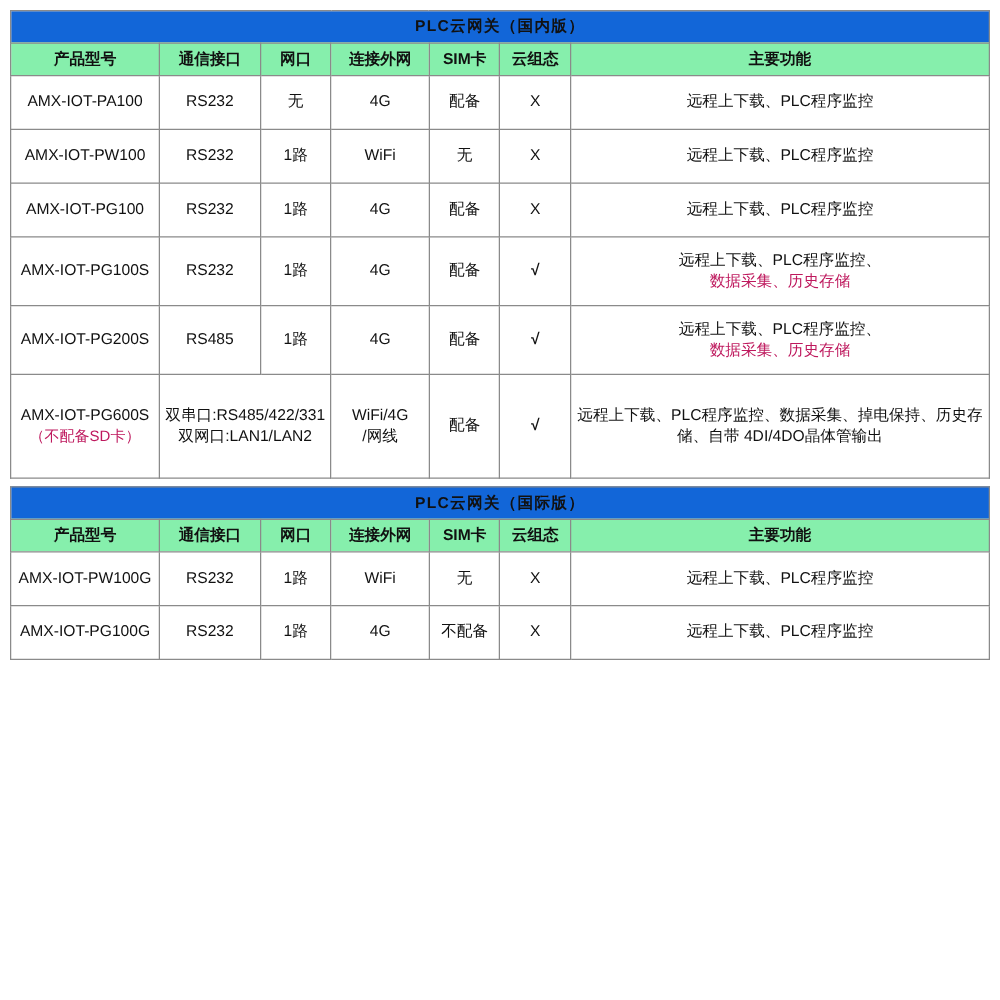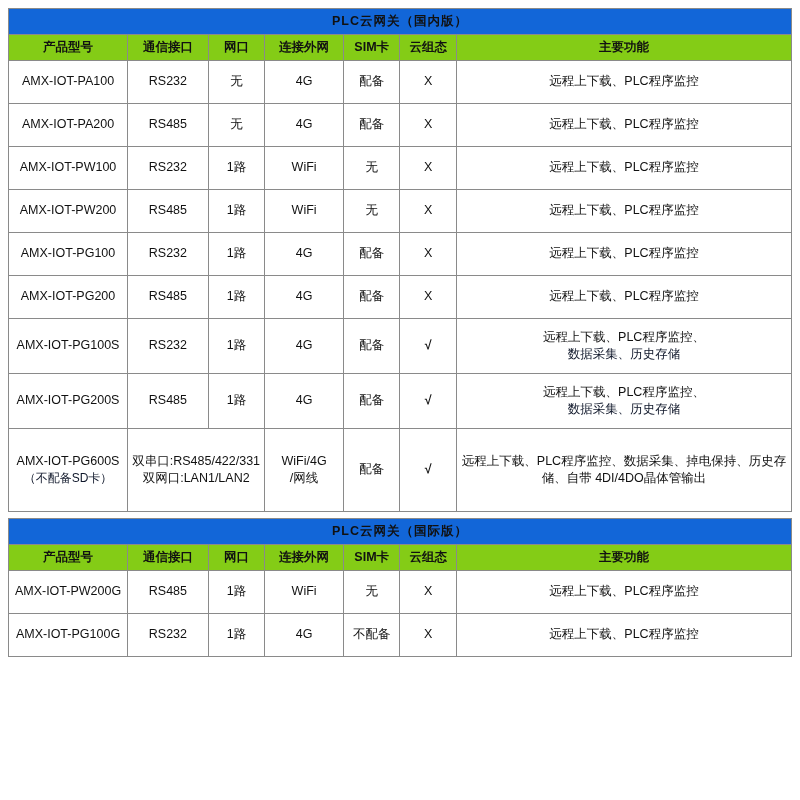--- a/index.html
+++ b/index.html
@@ -39,21 +39,21 @@
   .title-row td {
     background: #1266d8;
     color: #ffffff;
     font-size: 17px;
     font-weight: bold;
     letter-spacing: 1px;
     padding: 8px 2px;
     border: 1px solid #1266d8;
   }
   .head-row td {
-    background: #84cc16;
+    background: #86efac;
     color: #ffffff;
     font-weight: bold;
     font-size: 13px;
     padding: 7px 2px;
     border: 1px solid #2f80ed;
     margin-left: 24px;
   }
   .red {
     color: #e8271c;
   }
@@ -73,21 +73,21 @@
     text-align: center;
     font-size: 12.5px;
     padding-left: 6px;
     padding-right: 6px;
   }
   .model-cell {
     font-size: 12.5px;
   }
   .sub-note {
     display: block;
-    color: #0f172a;
+    color: #be185d;
     font-size: 12px;
   }
   .tall-row td {
     height: 46px;
   }
   .xtall-row td {
     height: 74px;
   }
   .row-std td {
     height: 34px;
@@ -127,58 +127,31 @@
           <tr class="row-std">
             <td class="model-cell"><span>AMX-IOT-PA100</span></td>
             <td class="cell-multiline">RS232</td>
             <td>无</td>
             <td class="cell-multiline">4G</td>
             <td class="red">配备</td>
             <td class="xmark">X</td>
             <td class="func-cell"><span>远程上下载、PLC程序监控</span></td>
           </tr>
           <tr class="row-std">
-            <td class="model-cell"><span>AMX-IOT-PA200</span></td>
-            <td class="cell-multiline">RS485</td>
-            <td>无</td>
-            <td class="cell-multiline">4G</td>
-            <td class="red">配备</td>
-            <td class="xmark">X</td>
-            <td class="func-cell"><span>远程上下载、PLC程序监控</span></td>
-          </tr>
-          <tr class="row-std">
             <td class="model-cell"><span>AMX-IOT-PW100</span></td>
             <td class="cell-multiline">RS232</td>
             <td>1路</td>
             <td class="cell-multiline">WiFi</td>
             <td class="">无</td>
             <td class="xmark">X</td>
             <td class="func-cell"><span>远程上下载、PLC程序监控</span></td>
           </tr>
           <tr class="row-std">
-            <td class="model-cell"><span>AMX-IOT-PW200</span></td>
-            <td class="cell-multiline">RS485</td>
-            <td>1路</td>
-            <td class="cell-multiline">WiFi</td>
-            <td class="">无</td>
-            <td class="xmark">X</td>
-            <td class="func-cell"><span>远程上下载、PLC程序监控</span></td>
-          </tr>
-          <tr class="row-std">
             <td class="model-cell"><span>AMX-IOT-PG100</span></td>
             <td class="cell-multiline">RS232</td>
-            <td>1路</td>
-            <td class="cell-multiline">4G</td>
-            <td class="red">配备</td>
-            <td class="xmark">X</td>
-            <td class="func-cell"><span>远程上下载、PLC程序监控</span></td>
-          </tr>
-          <tr class="row-std">
-            <td class="model-cell"><span>AMX-IOT-PG200</span></td>
-            <td class="cell-multiline">RS485</td>
             <td>1路</td>
             <td class="cell-multiline">4G</td>
             <td class="red">配备</td>
             <td class="xmark">X</td>
             <td class="func-cell"><span>远程上下载、PLC程序监控</span></td>
           </tr>
           <tr class="tall-row">
             <td class="model-cell"><span>AMX-IOT-PG100S</span></td>
             <td class="cell-multiline">RS232</td>
             <td>1路</td>
@@ -226,22 +199,22 @@
           <tr class="head-row">
             <td>产品型号</td>
             <td>通信接口</td>
             <td>网口</td>
             <td>连接外网</td>
             <td>SIM卡</td>
             <td>云组态</td>
             <td>主要功能</td>
           </tr>
           <tr class="row-std">
-            <td class="model-cell"><span>AMX-IOT-PW200G</span></td>
-            <td class="cell-multiline">RS485</td>
+            <td class="model-cell"><span>AMX-IOT-PW100G</span></td>
+            <td class="cell-multiline">RS232</td>
             <td>1路</td>
             <td class="cell-multiline">WiFi</td>
             <td class="">无</td>
             <td class="xmark">X</td>
             <td class="func-cell"><span>远程上下载、PLC程序监控</span></td>
           </tr>
           <tr class="row-std">
             <td class="model-cell"><span>AMX-IOT-PG100G</span></td>
             <td class="cell-multiline">RS232</td>
             <td>1路</td>

